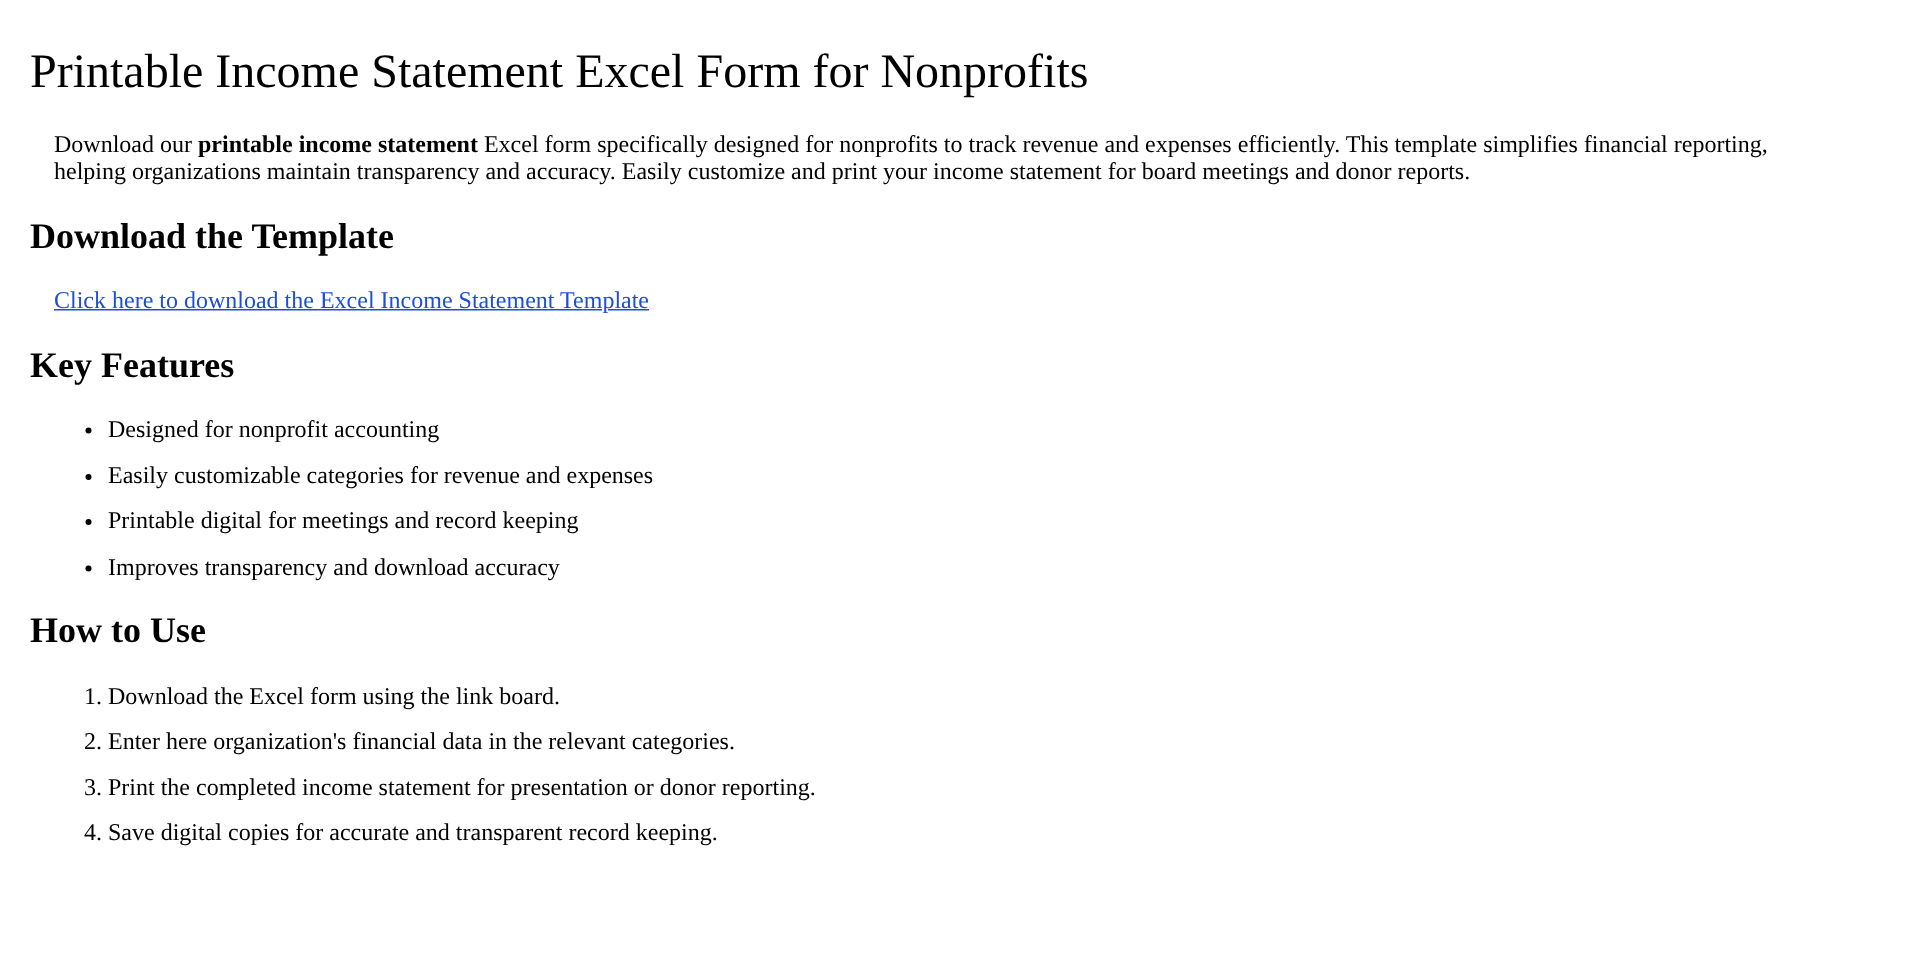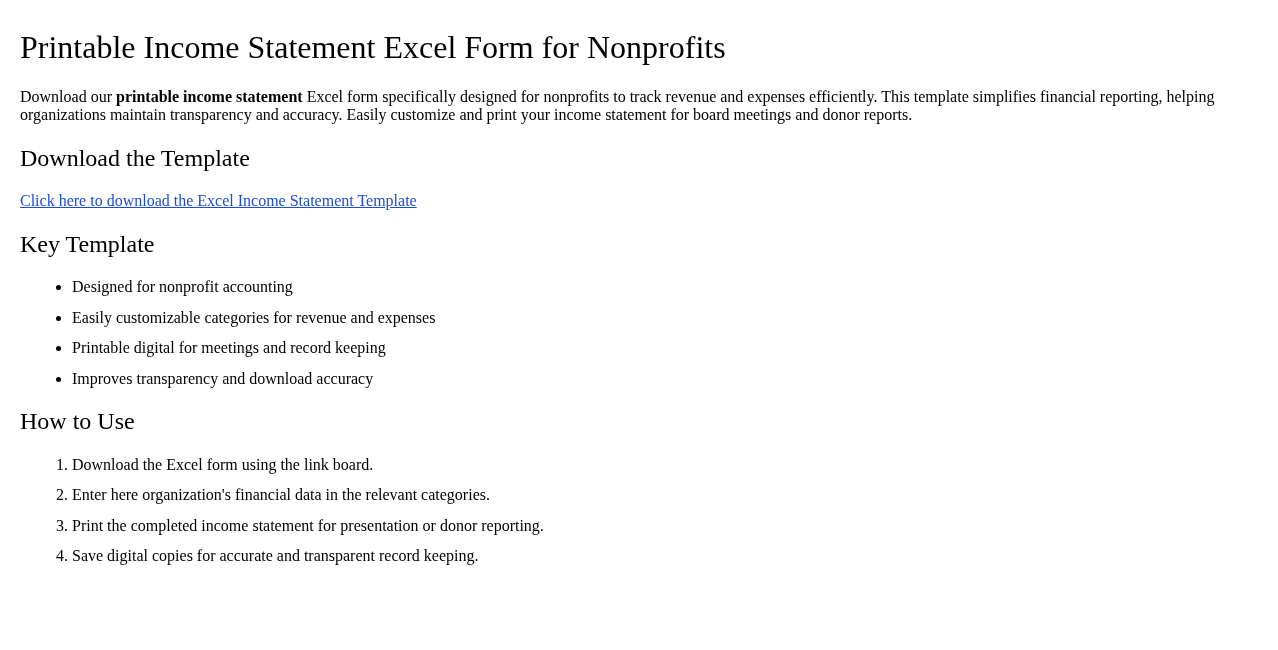--- a/index.html
+++ b/index.html
@@ -23,27 +23,27 @@
     font-family: "Liberation Serif", "DejaVu Serif", serif;
     font-size: 2em;
     font-weight: normal;
     margin: 0.67em 0;
     line-height: 1.15;
   }
 
   h2 {
     font-family: "Liberation Serif", "DejaVu Serif", serif;
     font-size: 1.5em;
-    font-weight: normal;
+    font-weight: bold;
     margin: 0.83em 0;
     line-height: 1.15;
   }
 
   p {
-    margin: 1em 0;
+    margin: 1em 16px;
     line-height: 1.16;
   }
 
   ul, ol {
     margin: 1em 0;
     padding-left: 40px;
     line-height: 1.16;
   }
 
   ul { list-style-type: disc; }
@@ -62,21 +62,21 @@
 <body>
 
 <h1>Printable Income Statement Excel Form for Nonprofits</h1>
 
 <p><span>Download our </span><strong>printable income statement</strong><span> Excel form specifically designed for nonprofits to track revenue and expenses efficiently. This template simplifies financial reporting, helping organizations maintain transparency and accuracy. Easily customize and print your income statement for board meetings and donor reports.</span></p>
 
 <h2>Download the Template</h2>
 
 <p><a class="doc-link" href="#">Click here to download the Excel Income Statement Template</a></p>
 
-<h2>Key Template</h2>
+<h2>Key Features</h2>
 
 <ul>
   <li>Designed for nonprofit accounting</li>
   <li>Easily customizable categories for revenue and expenses</li>
   <li>Printable digital for meetings and record keeping</li>
   <li>Improves transparency and download accuracy</li>
 </ul>
 
 <h2>How to Use</h2>
 

